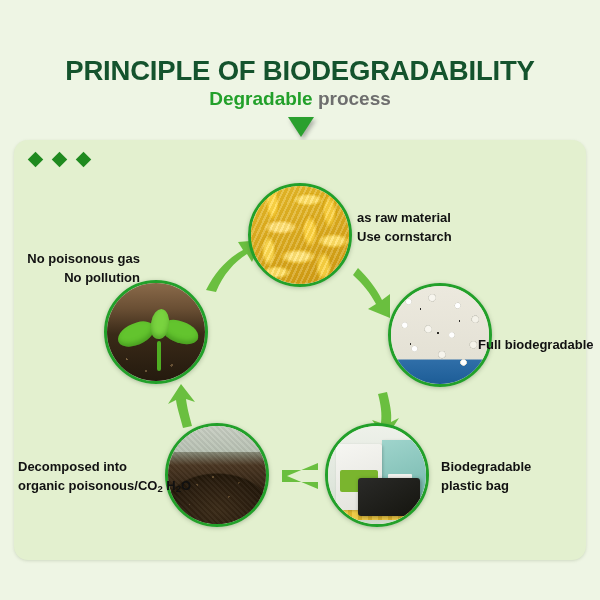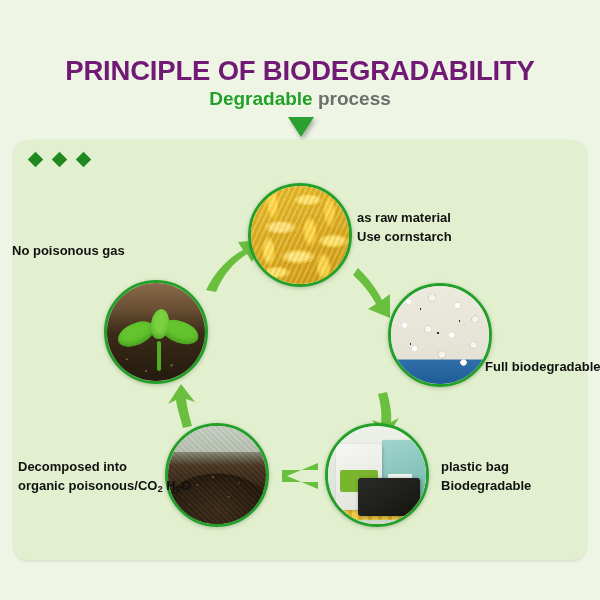--- a/index.html
+++ b/index.html
@@ -9,21 +9,21 @@
     font-family:"Liberation Sans", sans-serif;
     overflow:hidden;
   }
   #stage { position:relative; width:600px; height:600px; background:#eef5e4; }
 
   
   .title {
     position:absolute; left:0; top:55px; width:600px;
     text-align:center;
     font-size:27.5px; font-weight:bold; letter-spacing:-0.2px;
-    color:#701a75;
+    color:#14532d;
   }
   .subtitle {
     position:absolute; left:0; top:88px; width:600px;
     text-align:center; font-size:19px; font-weight:bold;
   }
   .sub-green { color:#22a02a; }
   .sub-grey  { color:#6e6e6e; font-weight:bold; }
 
   .down-tri {
     position:absolute; left:288px; top:117px;
@@ -184,24 +184,24 @@
     background:repeating-linear-gradient(90deg,#f2c93a 0 6px,#dcae1c 6px 10px);
     border-radius:4px; opacity:.9;
   }
 
   
   .label {
     position:absolute; font-size:13px; font-weight:bold; color:#111;
     line-height:1.45; white-space:nowrap;
   }
   #lbl-corn   { left:357px; top:209px; }
-  #lbl-resin  { left:478px; top:358px;margin-left:7px; }
+  #lbl-resin  { left:478px; top:336px; }
   #lbl-bag    { left:441px; top:458px; }
   #lbl-soil   { left:18px;  top:458px; width:170px; }
-  #lbl-sprout { left:12px;  top:242px; text-align:left; width:128px; }
+  #lbl-sprout { left:12px;  top:250px; text-align:right; width:128px; }
   .label sub { font-size:9.5px; vertical-align:baseline; position:relative; top:2px; }
 
   
   #arrows { position:absolute; left:0; top:0; width:600px; height:600px; pointer-events:none; }
 </style>
 </head>
 <body>
 
 <div id="stage">
 
@@ -255,37 +255,38 @@
       <div class="bag-teal">
           <div class="tag"></div>
         </div>
       <div class="bag-white">
           <div class="lbl"></div>
         </div>
       <div class="bag-black"></div>
     </div>
   </div>
   <div class="label" id="lbl-bag">
+    <div>Biodegradable</div>
     <div>plastic bag</div>
-    <div>Biodegradable</div>
   </div>
 
   <div class="node" id="node-soil">
     <div class="inner soil-bg"></div>
   </div>
   <div class="label" id="lbl-soil">
     <div>Decomposed into</div>
     <div><span>organic poisonous/CO</span><sub>2</sub><span> H</span><sub>2</sub><span>O</span></div>
   </div>
 
   <div class="node" id="node-sprout">
     <div class="inner sprout-bg">
       <div class="stem"></div>
       <div class="leaf leaf-l"></div>
       <div class="leaf leaf-r"></div>
       <div class="leaf leaf-c"></div>
     </div>
   </div>
   <div class="label" id="lbl-sprout">
     <div>No poisonous gas</div>
+    <div>No pollution</div>
   </div>
 
 </div>
 
 </body></html>

